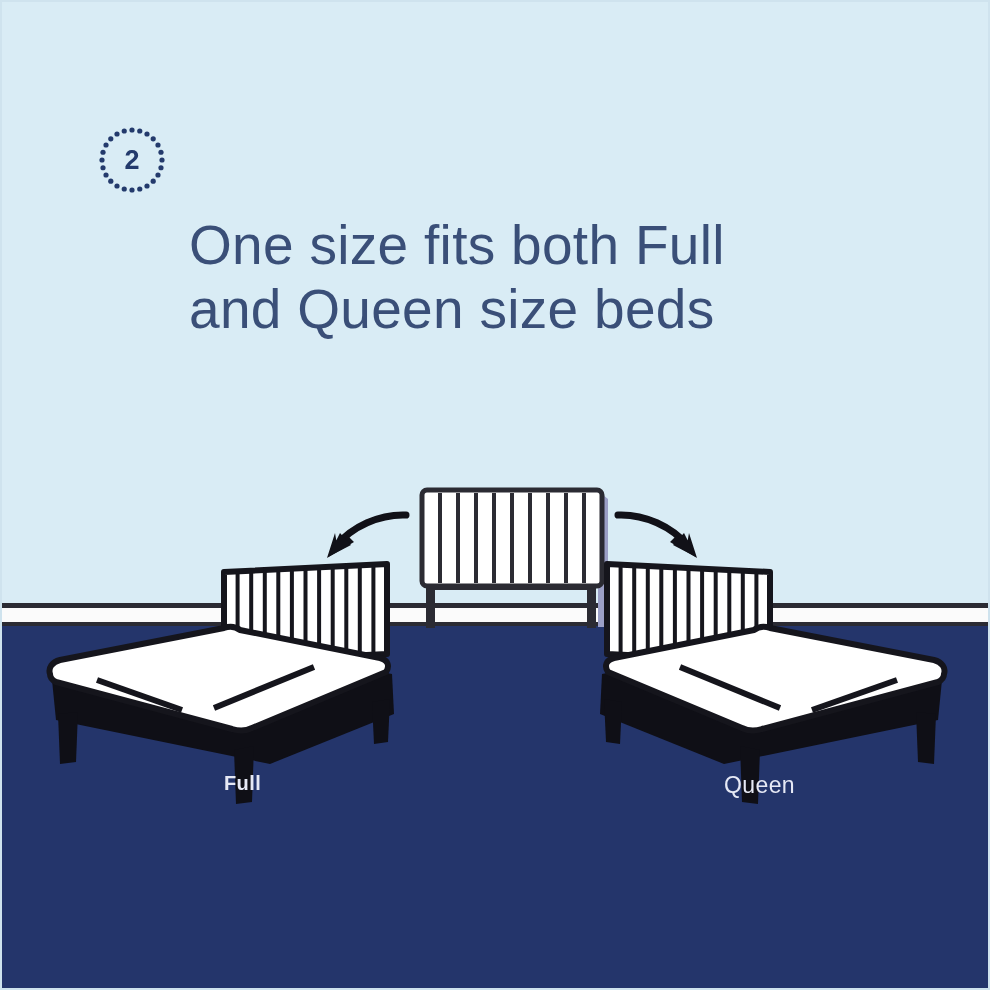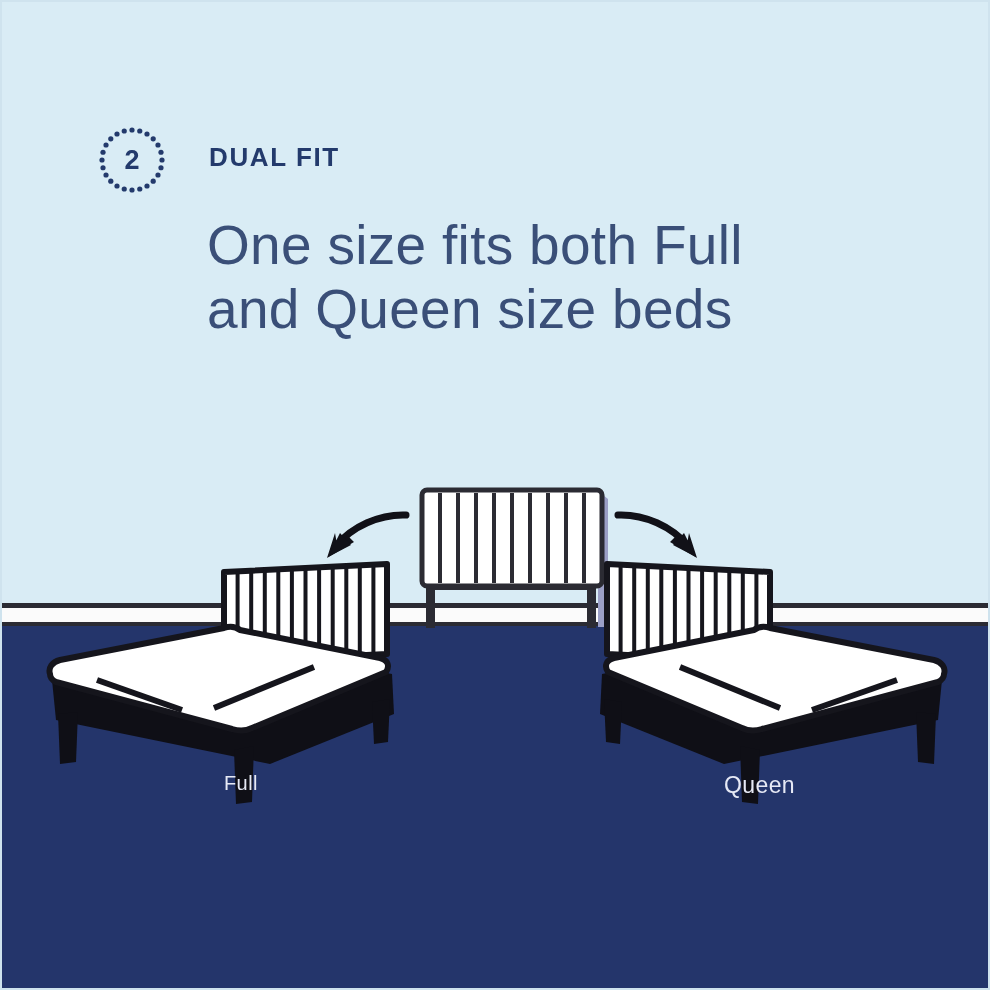--- a/index.html
+++ b/index.html
@@ -29,32 +29,32 @@
     display:flex;align-items:center;justify-content:center;
     font-size:27px;font-weight:bold;color:#233a6c;
     letter-spacing:0;
   }
   .eyebrow{
     position:absolute;left:207px;top:140px;
     font-size:26px;font-weight:bold;letter-spacing:1.6px;
     color:#233a6c;
   }
   .headline{
-    position:absolute;left:205px;top:212px;width:700px;
+    position:absolute;left:187px;top:212px;width:700px;
     font-size:55px;font-weight:300;line-height:1.16;
     color:#3a4f78;letter-spacing:0.3px;
     white-space:pre-line;
   }
 
   
   #art{position:absolute;left:0;top:0;width:990px;height:990px;}
 
   .label-full{
     position:absolute;left:222px;top:770px;
-    font-size:20px;color:#e6e9f5;font-weight:400;letter-spacing:0.4px;
+    font-size:20px;color:#e6e9f5;font-weight:700;letter-spacing:0.4px;
   }
   .label-queen{
     position:absolute;left:722px;top:770px;
     font-size:23px;color:#e6e9f5;font-weight:400;letter-spacing:0.4px;
   }
 </style>
 </head>
 <body>
 
 <div id="scene">
@@ -90,21 +90,20 @@
           <circle cx="6.02" cy="27.24" r="2.6"></circle>
           <circle cx="9.02" cy="20.00" r="2.6"></circle>
           <circle cx="13.79" cy="13.79" r="2.6"></circle>
           <circle cx="20.00" cy="9.02" r="2.6"></circle>
           <circle cx="27.24" cy="6.02" r="2.6"></circle>
         </g>
     </svg>
     <div class="badge-num">2</div>
   </div>
 
-  <div class="eyebrow">DUAL FIT</div>
   <div class="headline">One size fits both Full
 and Queen size beds</div>
 
   <svg id="art" viewBox="0 0 990 990">
 
     <g>
 
       <path d="M596,489 L606,497 L606,625 L596,625 Z" fill="#9b9fc6"></path>
 
       <rect x="424" y="580" width="9" height="46" fill="#2b2b33"></rect>

